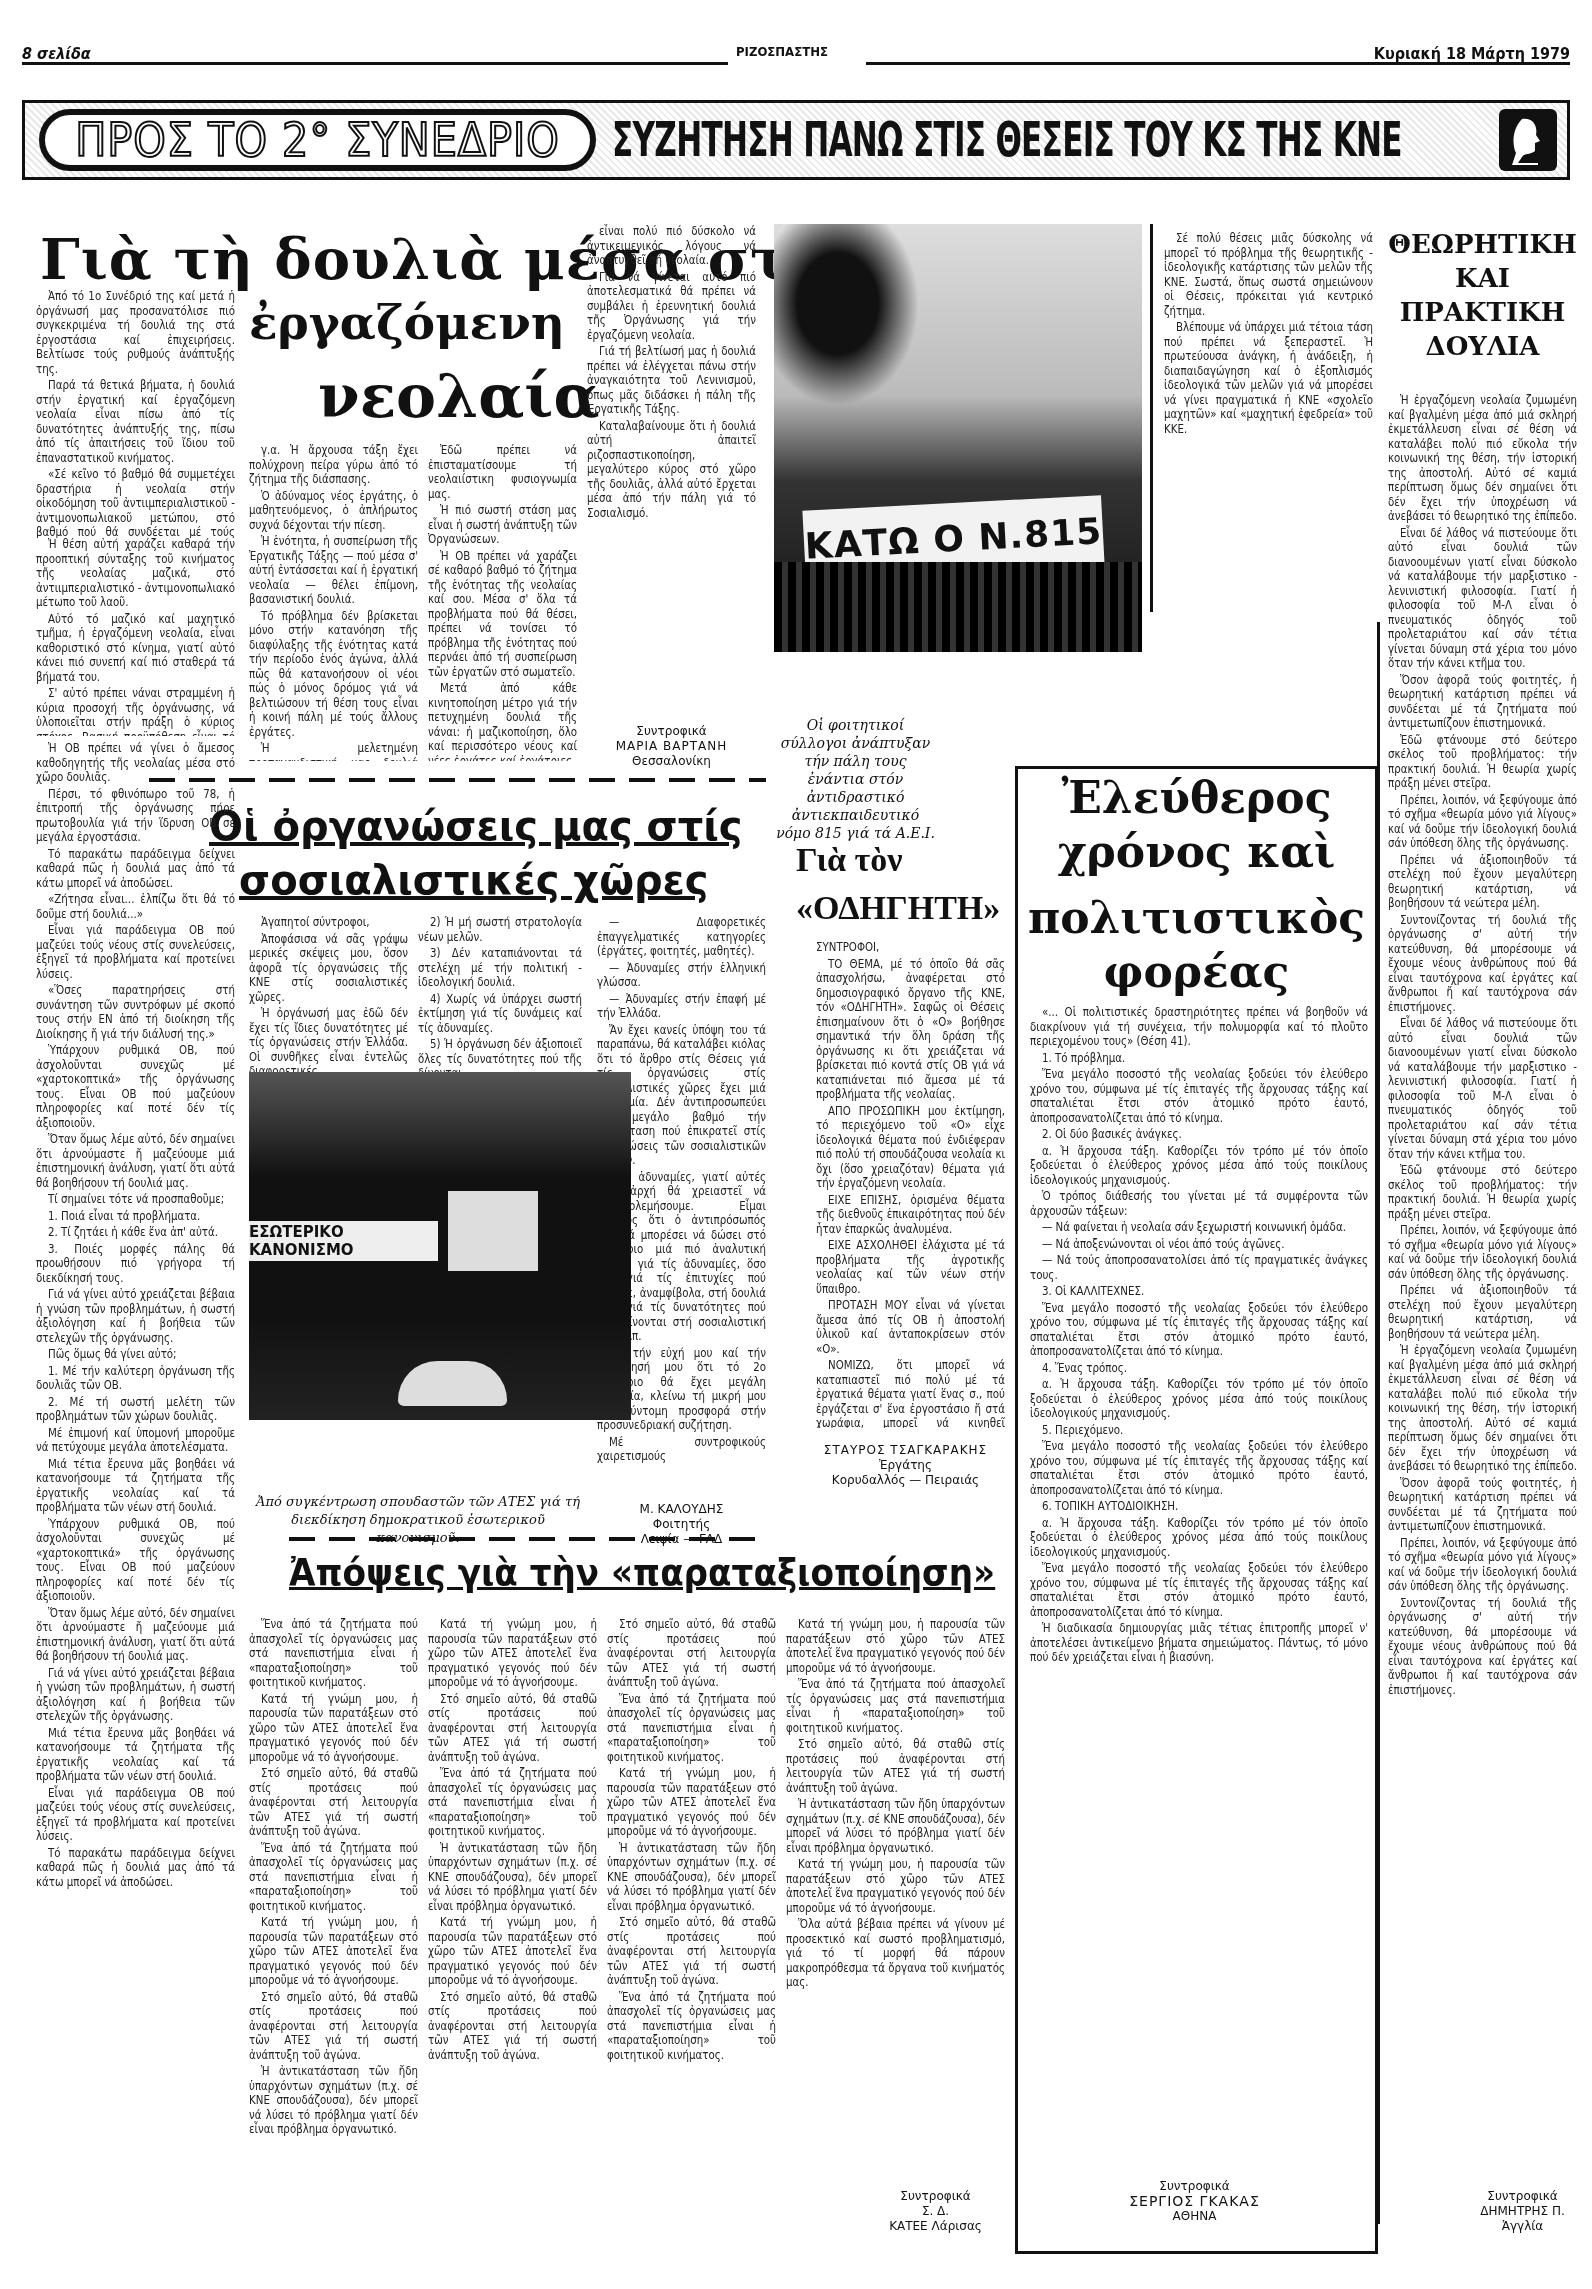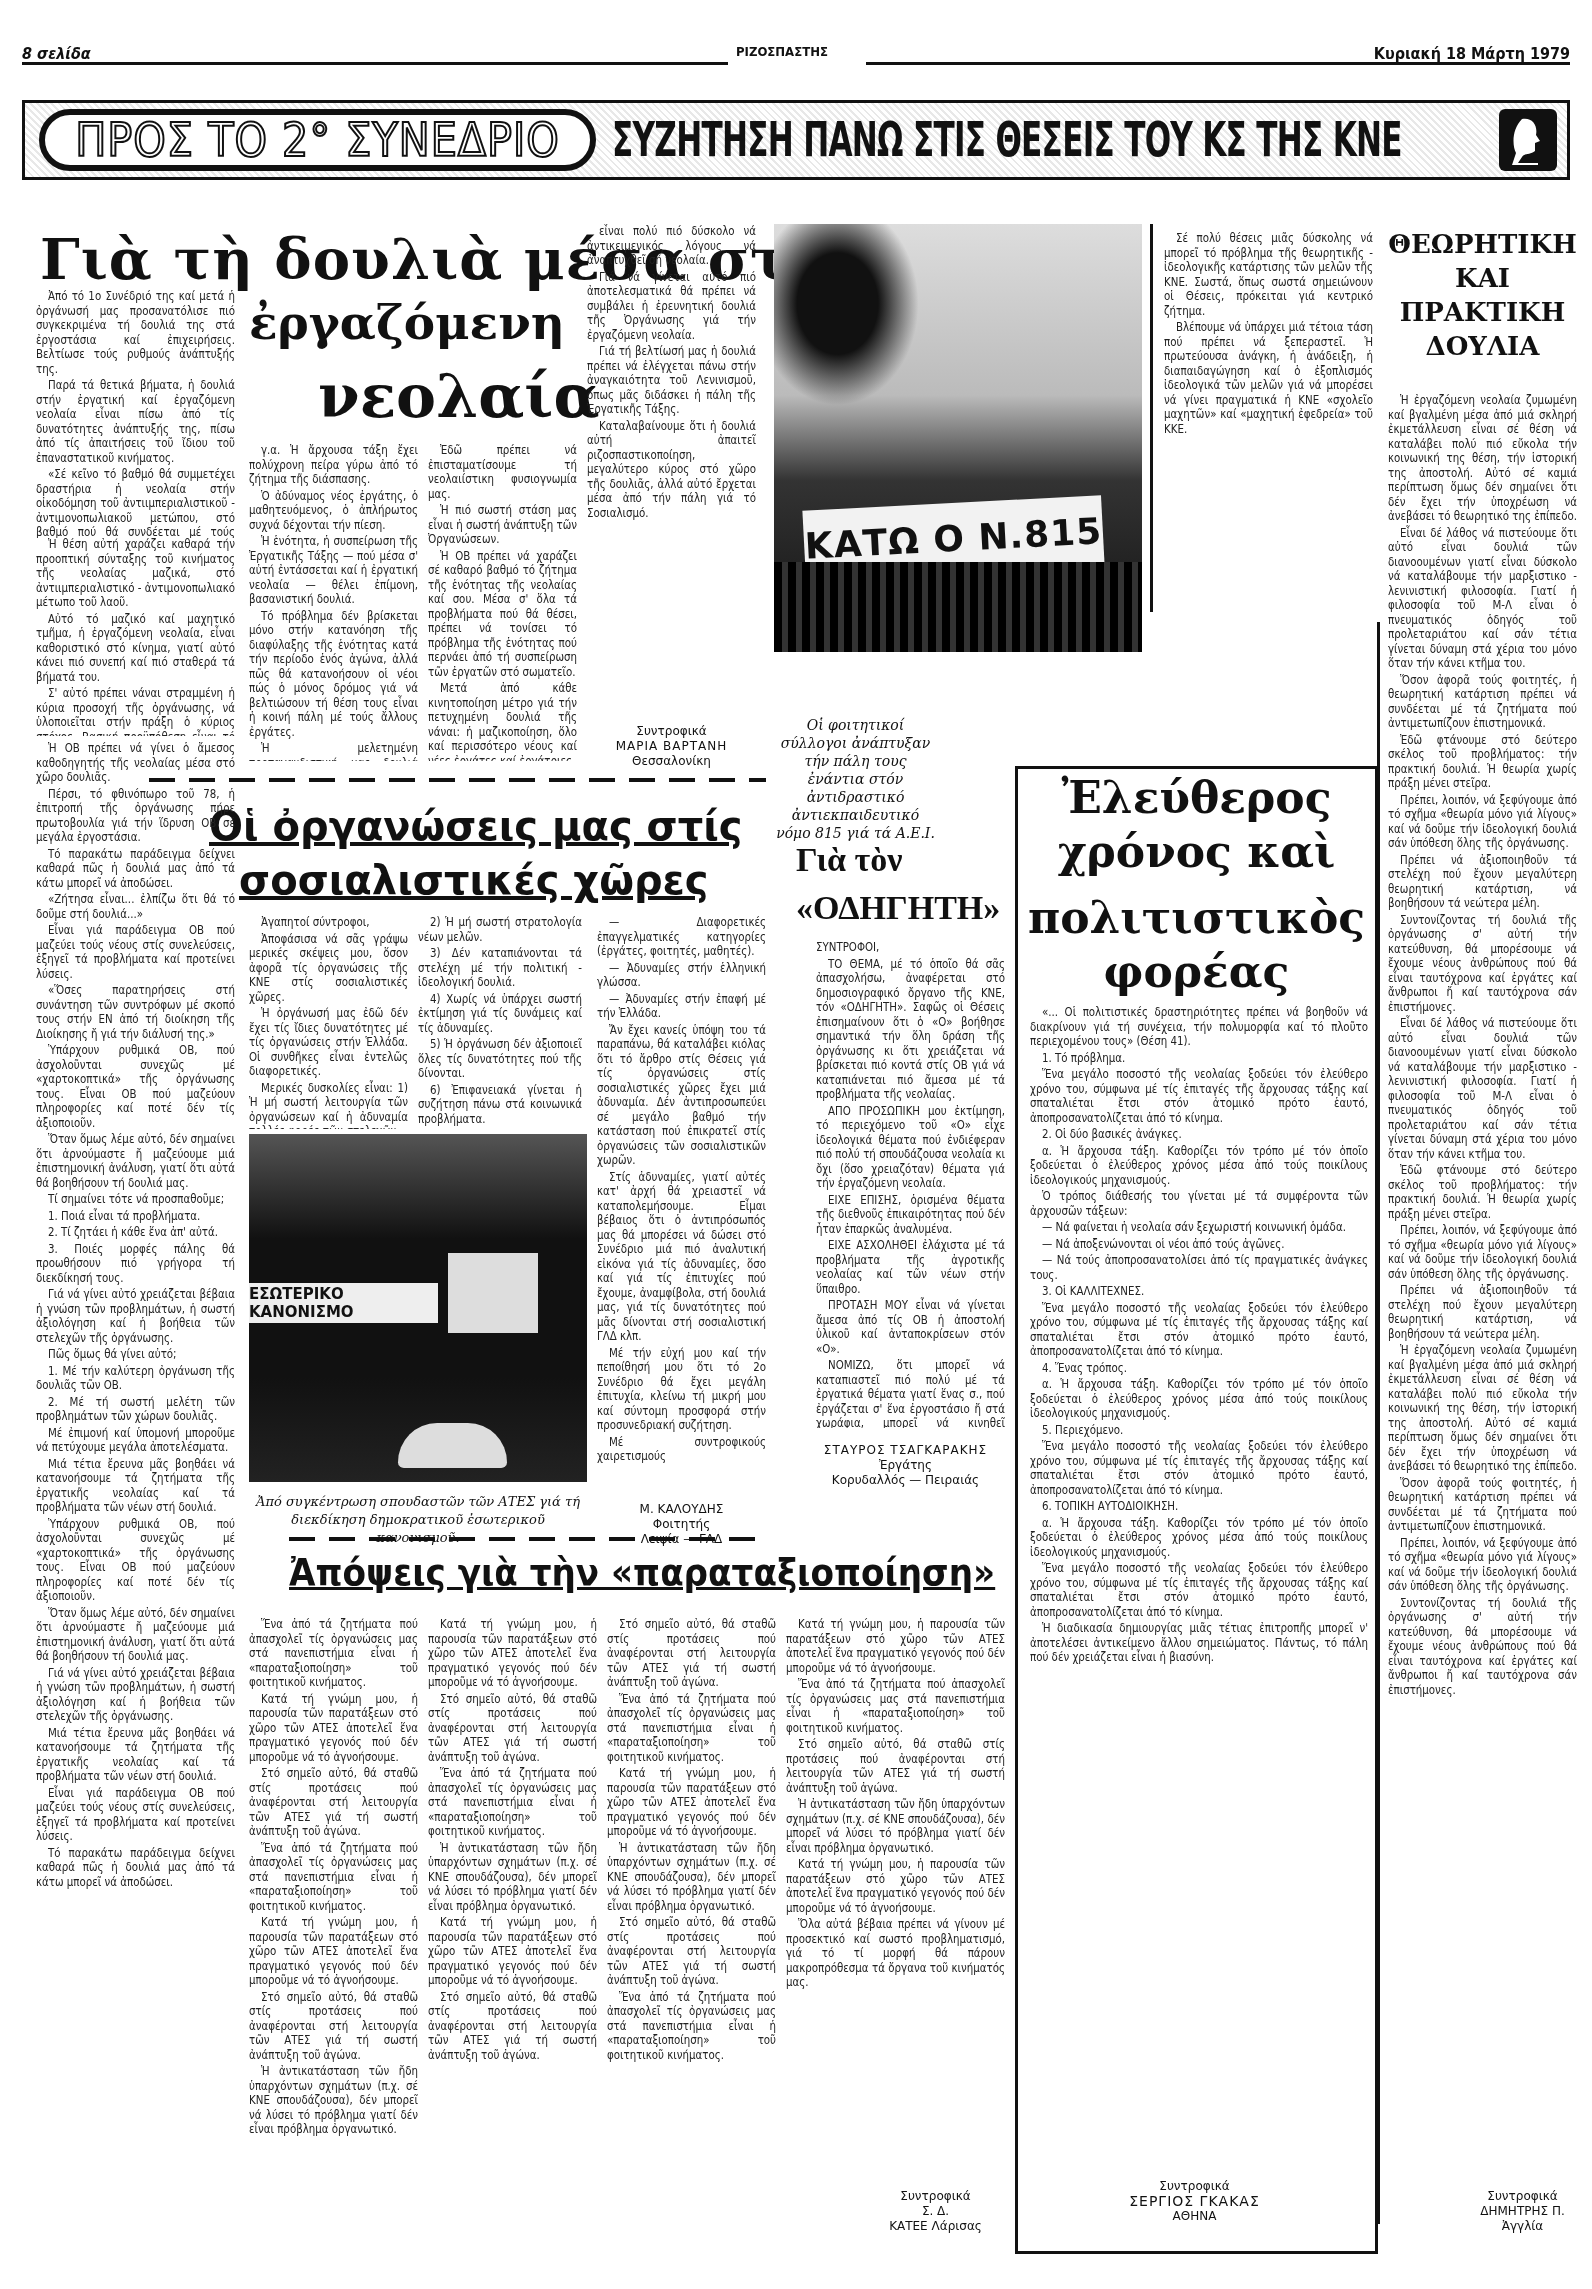--- a/index.html
+++ b/index.html
@@ -184,21 +184,21 @@
   <p>Στίς ἀδυναμίες, γιατί αὐτές κατ' ἀρχή θά χρειαστεῖ νά καταπολεμήσουμε. Εἶμαι βέβαιος ὅτι ὁ ἀντιπρόσωπός μας θά μπορέσει νά δώσει στό Συνέδριο μιά πιό ἀναλυτική εἰκόνα γιά τίς ἀδυναμίες, ὅσο καί γιά τίς ἐπιτυχίες πού ἔχουμε, ἀναμφίβολα, στή δουλιά μας, γιά τίς δυνατότητες πού μᾶς δίνονται στή σοσιαλιστική ΓΛΔ κλπ.</p>
   <p>Μέ τήν εὐχή μου καί τήν πεποίθησή μου ὅτι τό 2ο Συνέδριο θά ἔχει μεγάλη ἐπιτυχία, κλείνω τή μικρή μου καί σύντομη προσφορά στήν προσυνεδριακή συζήτηση.</p>
   <p>Μέ συντροφικούς χαιρετισμούς</p>
 </div>
 <div class="abs sig" style="left:597px;top:1502px;width:169px;">
   <div>Μ. ΚΑΛΟΥΔΗΣ</div>
   <div>Φοιτητής</div>
   <div>Λειψία — ΓΛΔ</div>
 </div>
 
-<div class="photo" style="left:249px;top:1134px;width:338px;height:348px;background:linear-gradient(180deg,#555 0%,#111 30%,#111 70%,#222 100%);">
+<div class="photo" style="left:249px;top:1072px;width:338px;height:348px;background:linear-gradient(180deg,#555 0%,#111 30%,#111 70%,#222 100%);padding-left:44px;">
   <div style="position:absolute;left:0;top:149px;width:189px;height:40px;background:#eee;display:flex;align-items:center;justify-content:center;">
     <span style="font-family:'DejaVu Sans',sans-serif;font-size:15px;font-weight:bold;color:#111;">ΕΣΩΤΕΡΙΚΟ ΚΑΝΟΝΙΣΜΟ</span>
   </div>
   <div style="position:absolute;left:199px;top:119px;width:90px;height:80px;background:#ddd;"></div>
   <div style="position:absolute;left:149px;top:289px;width:109px;height:45px;background:#ddd;border-radius:40px 40px 6px 6px;"></div>
 </div>
 <div class="caption" style="left:249px;top:1493px;width:338px;font-size:13px;">Ἀπό συγκέντρωση σπουδαστῶν τῶν ΑΤΕΣ γιά τή διεκδίκηση δημοκρατικοῦ ἐσωτερικοῦ κανονισμοῦ.</div>
 
 <div class="dashes" style="left:289px;top:1537px;width:478px;"></div>
 
@@ -238,21 +238,21 @@
   <p>— Νά τούς ἀποπροσανατολίσει ἀπό τίς πραγματικές ἀνάγκες τους.</p>
   <p>3. Οἱ ΚΑΛΛΙΤΕΧΝΕΣ.</p>
   <p>Ἕνα μεγάλο ποσοστό τῆς νεολαίας ξοδεύει τόν ἐλεύθερο χρόνο του, σύμφωνα μέ τίς ἐπιταγές τῆς ἄρχουσας τάξης καί σπαταλιέται ἔτσι στόν ἀτομικό πρότο ἑαυτό, ἀποπροσανατολίζεται ἀπό τό κίνημα.</p>
   <p>4. Ἕνας τρόπος.</p>
   <p>α. Ἡ ἄρχουσα τάξη. Καθορίζει τόν τρόπο μέ τόν ὁποῖο ξοδεύεται ὁ ἐλεύθερος χρόνος μέσα ἀπό τούς ποικίλους ἰδεολογικούς μηχανισμούς.</p>
   <p>5. Περιεχόμενο.</p>
   <p>Ἕνα μεγάλο ποσοστό τῆς νεολαίας ξοδεύει τόν ἐλεύθερο χρόνο του, σύμφωνα μέ τίς ἐπιταγές τῆς ἄρχουσας τάξης καί σπαταλιέται ἔτσι στόν ἀτομικό πρότο ἑαυτό, ἀποπροσανατολίζεται ἀπό τό κίνημα.</p>
   <p>6. ΤΟΠΙΚΗ ΑΥΤΟΔΙΟΙΚΗΣΗ.</p>
   <p>α. Ἡ ἄρχουσα τάξη. Καθορίζει τόν τρόπο μέ τόν ὁποῖο ξοδεύεται ὁ ἐλεύθερος χρόνος μέσα ἀπό τούς ποικίλους ἰδεολογικούς μηχανισμούς.</p>
   <p>Ἕνα μεγάλο ποσοστό τῆς νεολαίας ξοδεύει τόν ἐλεύθερο χρόνο του, σύμφωνα μέ τίς ἐπιταγές τῆς ἄρχουσας τάξης καί σπαταλιέται ἔτσι στόν ἀτομικό πρότο ἑαυτό, ἀποπροσανατολίζεται ἀπό τό κίνημα.</p>
-  <p>Ἡ διαδικασία δημιουργίας μιᾶς τέτιας ἐπιτροπῆς μπορεῖ ν' ἀποτελέσει ἀντικείμενο ἄλλου σημειώματος. Πάντως, τό πάλη πού δέν χρειάζεται εἶναι ἡ βιασύνη.</p>
+  <p>Ἡ διαδικασία δημιουργίας μιᾶς τέτιας ἐπιτροπῆς μπορεῖ ν' ἀποτελέσει ἀντικείμενο βήματα σημειώματος. Πάντως, τό μόνο πού δέν χρειάζεται εἶναι ἡ βιασύνη.</p>
 </div>
 <div class="abs sig" style="left:1095px;top:2179px;width:199px;">
   <div>Συντροφικά</div>
   <div style="font-size:14px;letter-spacing:1px;">ΣΕΡΓΙΟΣ ΓΚΑΚΑΣ</div>
   <div>ΑΘΗΝΑ</div>
 </div>
 
 <div class="abs headline-sans" style="left:289px;top:1552px;font-size:38px;white-space:nowrap;font-family:'DejaVu Sans Condensed','DejaVu Sans',sans-serif;">Ἀπόψεις γιὰ τὴν «παραταξιοποίηση»</div>
 <div class="col" style="left:249px;top:1617px;width:169px;height:627px;">
   <p>Ἕνα ἀπό τά ζητήματα πού ἀπασχολεῖ τίς ὀργανώσεις μας στά πανεπιστήμια εἶναι ἡ «παραταξιοποίηση» τοῦ φοιτητικοῦ κινήματος.</p>

